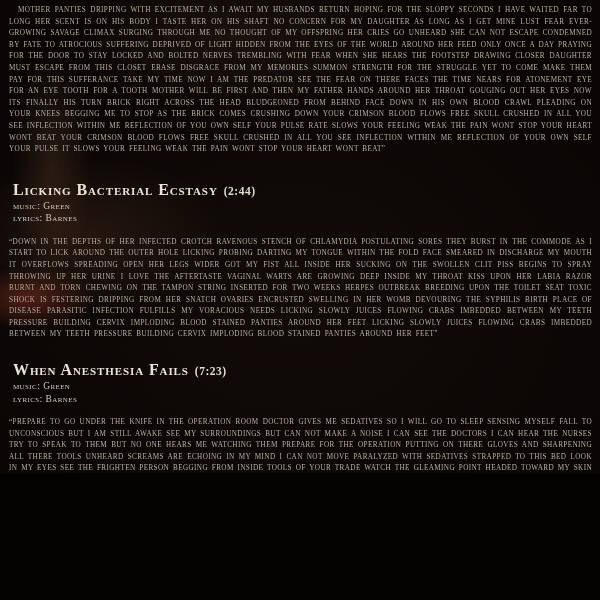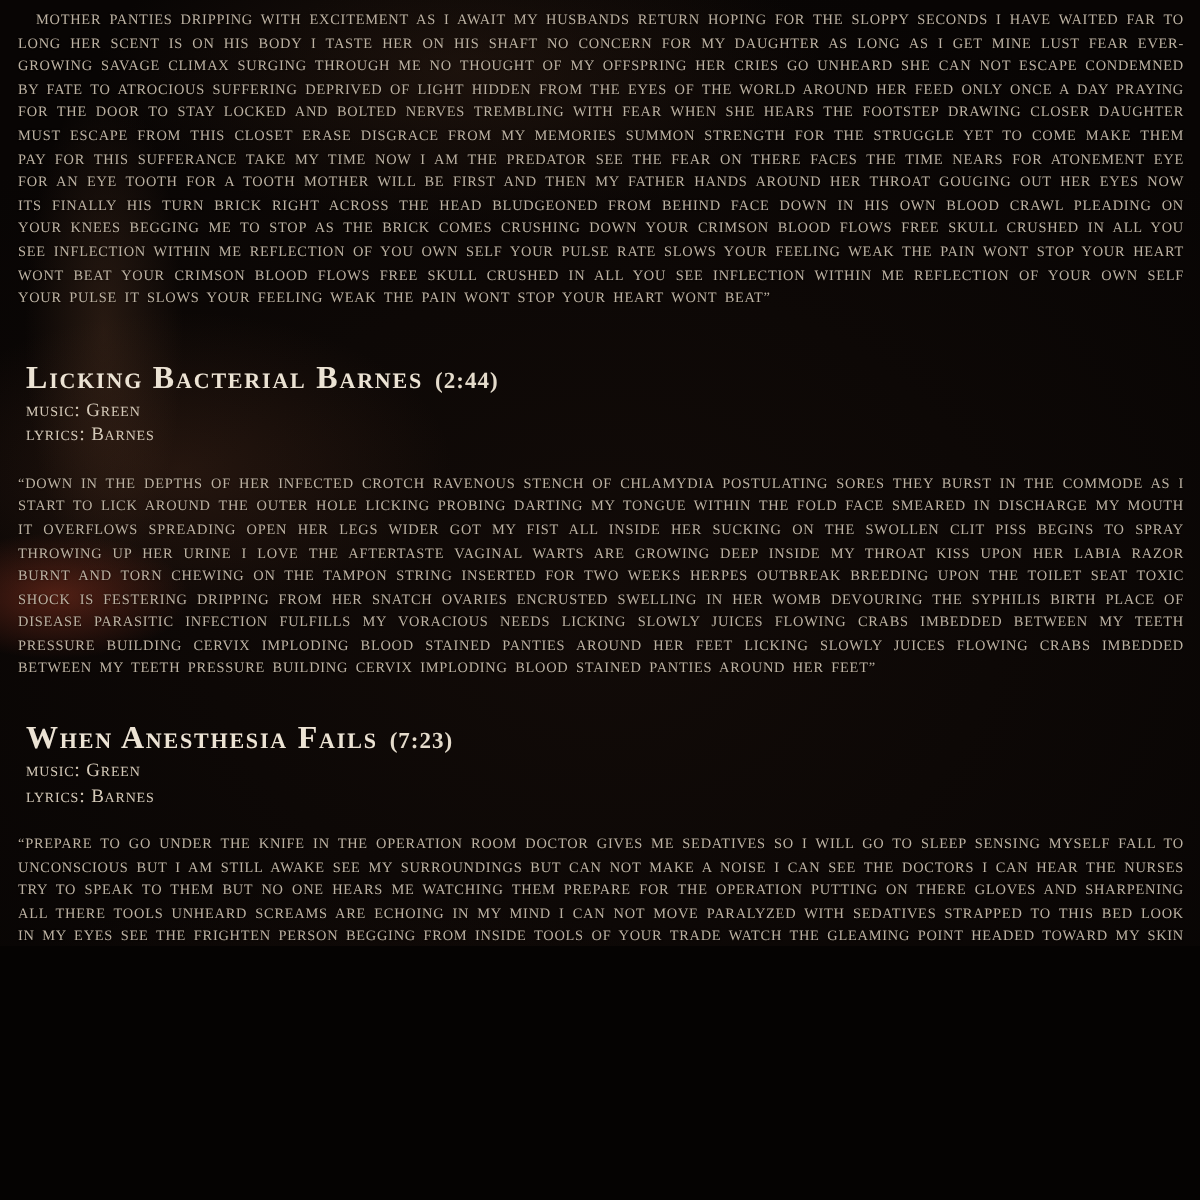--- a/index.html
+++ b/index.html
@@ -61,21 +61,21 @@
 </style>
 </head>
 <body>
 
 <div class="page">
 
   <p class="lyrics intro">MOTHER PANTIES DRIPPING WITH EXCITEMENT AS I AWAIT MY HUSBANDS RETURN HOPING FOR THE SLOPPY SECONDS I HAVE WAITED FAR TO LONG HER SCENT IS ON HIS BODY I TASTE HER ON HIS SHAFT NO CONCERN FOR MY DAUGHTER AS LONG AS I GET MINE LUST FEAR EVER-GROWING SAVAGE CLIMAX SURGING THROUGH ME NO THOUGHT OF MY OFFSPRING HER CRIES GO UNHEARD SHE CAN NOT ESCAPE CONDEMNED BY FATE TO ATROCIOUS SUFFERING DEPRIVED OF LIGHT HIDDEN FROM THE EYES OF THE WORLD AROUND HER FEED ONLY ONCE A DAY PRAYING FOR THE DOOR TO STAY LOCKED AND BOLTED NERVES TREMBLING WITH FEAR WHEN SHE HEARS THE FOOTSTEP DRAWING CLOSER DAUGHTER MUST ESCAPE FROM THIS CLOSET ERASE DISGRACE FROM MY MEMORIES SUMMON STRENGTH FOR THE STRUGGLE YET TO COME MAKE THEM PAY FOR THIS SUFFERANCE TAKE MY TIME NOW I AM THE PREDATOR SEE THE FEAR ON THERE FACES THE TIME NEARS FOR ATONEMENT EYE FOR AN EYE TOOTH FOR A TOOTH MOTHER WILL BE FIRST AND THEN MY FATHER HANDS AROUND HER THROAT GOUGING OUT HER EYES NOW ITS FINALLY HIS TURN BRICK RIGHT ACROSS THE HEAD BLUDGEONED FROM BEHIND FACE DOWN IN HIS OWN BLOOD CRAWL PLEADING ON YOUR KNEES BEGGING ME TO STOP AS THE BRICK COMES CRUSHING DOWN YOUR CRIMSON BLOOD FLOWS FREE SKULL CRUSHED IN ALL YOU SEE INFLECTION WITHIN ME REFLECTION OF YOU OWN SELF YOUR PULSE RATE SLOWS YOUR FEELING WEAK THE PAIN WONT STOP YOUR HEART WONT BEAT YOUR CRIMSON BLOOD FLOWS FREE SKULL CRUSHED IN ALL YOU SEE INFLECTION WITHIN ME REFLECTION OF YOUR OWN SELF YOUR PULSE IT SLOWS YOUR FEELING WEAK THE PAIN WONT STOP YOUR HEART WONT BEAT”</p>
 
   <section class="song song1">
     <div class="title-row">
-      <span>Licking Bacterial Barnes</span><span class="duration">(2:44)</span>
+      <span>Licking Bacterial Ecstasy</span><span class="duration">(2:44)</span>
     </div>
     <div class="credit">
       <span class="label">music:</span>
       <span>Green</span>
     </div>
     <div class="credit">
       <span class="label">lyrics:</span>
       <span>Barnes</span>
     </div>
     <p class="lyrics">“DOWN IN THE DEPTHS OF HER INFECTED CROTCH RAVENOUS STENCH OF CHLAMYDIA POSTULATING SORES THEY BURST IN THE COMMODE AS I START TO LICK AROUND THE OUTER HOLE LICKING PROBING DARTING MY TONGUE WITHIN THE FOLD FACE SMEARED IN DISCHARGE MY MOUTH IT OVERFLOWS SPREADING OPEN HER LEGS WIDER GOT MY FIST ALL INSIDE HER SUCKING ON THE SWOLLEN CLIT PISS BEGINS TO SPRAY THROWING UP HER URINE I LOVE THE AFTERTASTE VAGINAL WARTS ARE GROWING DEEP INSIDE MY THROAT KISS UPON HER LABIA RAZOR BURNT AND TORN CHEWING ON THE TAMPON STRING INSERTED FOR TWO WEEKS HERPES OUTBREAK BREEDING UPON THE TOILET SEAT TOXIC SHOCK IS FESTERING DRIPPING FROM HER SNATCH OVARIES ENCRUSTED SWELLING IN HER WOMB DEVOURING THE SYPHILIS BIRTH PLACE OF DISEASE PARASITIC INFECTION FULFILLS MY VORACIOUS NEEDS LICKING SLOWLY JUICES FLOWING CRABS IMBEDDED BETWEEN MY TEETH PRESSURE BUILDING CERVIX IMPLODING BLOOD STAINED PANTIES AROUND HER FEET LICKING SLOWLY JUICES FLOWING CRABS IMBEDDED BETWEEN MY TEETH PRESSURE BUILDING CERVIX IMPLODING BLOOD STAINED PANTIES AROUND HER FEET”</p>

